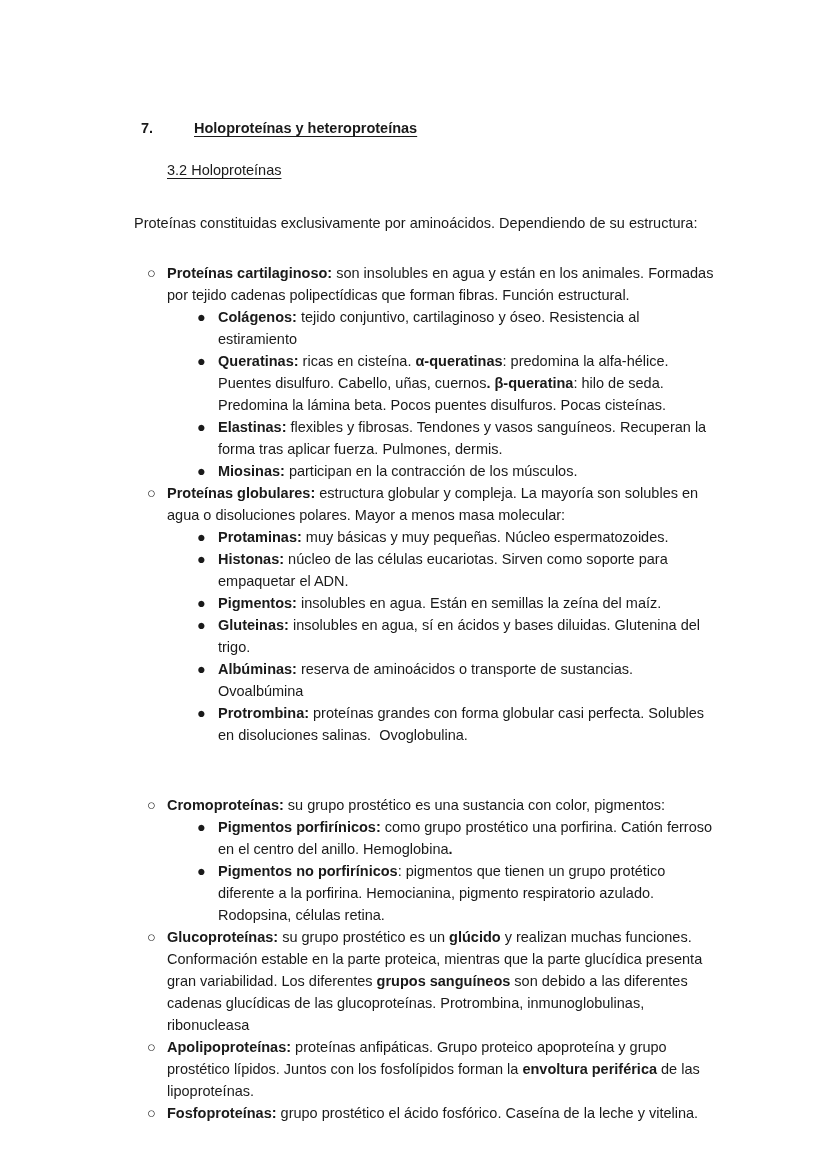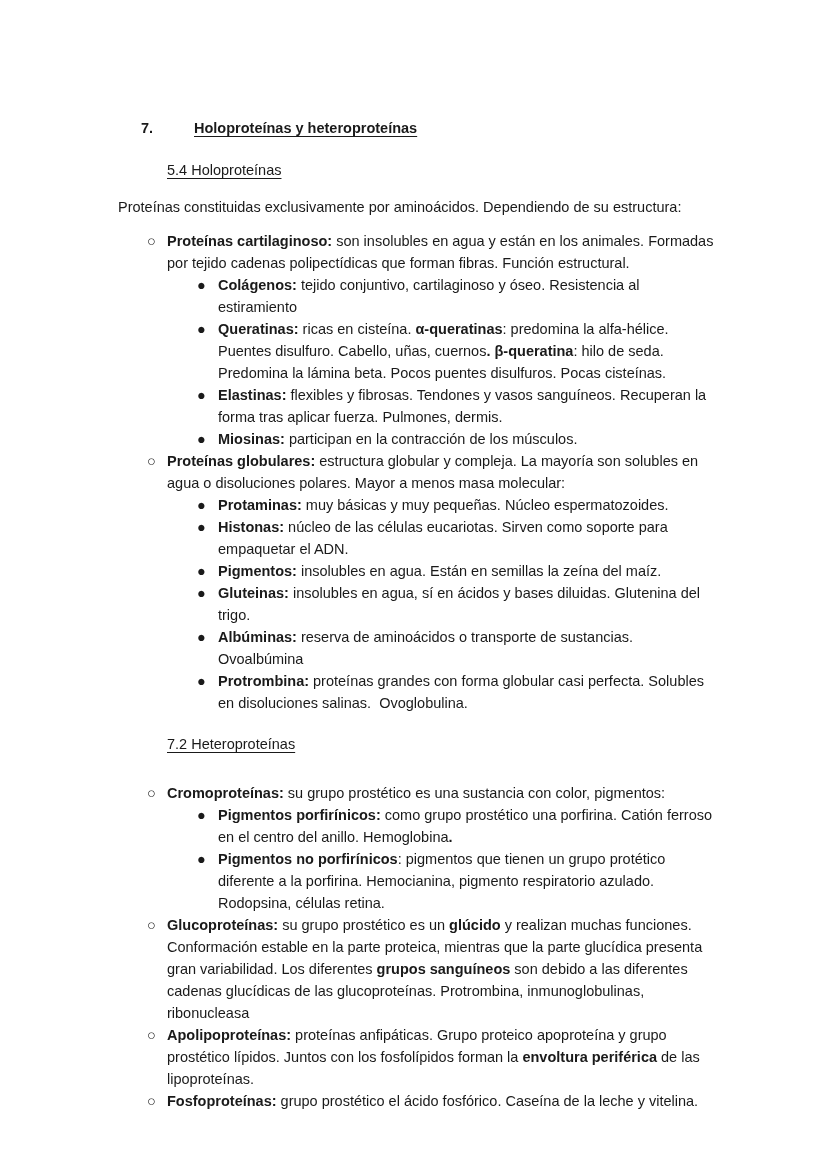--- a/index.html
+++ b/index.html
@@ -61,21 +61,21 @@
     line-height: 20px;
     font-weight: normal;
   }
   .subheading span {
     text-decoration: underline;
     text-underline-offset: 3px;
   }
 
   
   .para {
-    margin: 0;
+    margin: 16px;
     padding-left: 118px;
     padding-right: 110px;
     font-size: 14.5px;
     line-height: 22px;
   }
 
   
   ul.lvl1, ul.lvl2 {
     list-style: none;
     margin: 0;
@@ -133,21 +133,21 @@
 <div class="page">
   <div class="content">
 
     <div class="h-num-row">
       <span class="h-num">7.</span>
       <span class="h-title">Holoproteínas y heteroproteínas</span>
     </div>
 
     <div class="sp-22"></div>
 
-    <p class="subheading"><span>5.4 Holoproteínas</span></p>
+    <p class="subheading"><span>3.2 Holoproteínas</span></p>
 
     <div class="sp-16"></div>
 
     <p class="para">Proteínas constituidas exclusivamente por aminoácidos. Dependiendo de su estructura:</p>
 
     <div class="sp-12"></div>
 
     <ul class="lvl1">
 
       <li>
@@ -202,21 +202,20 @@
           <li>
             <span class="marker-d">●</span>
             <b>Protrombina:</b><span style="white-space: pre-wrap;"> proteínas grandes con forma globular casi perfecta. Solubles en disoluciones salinas.  Ovoglobulina.</span>
           </li>
         </ul>
       </li>
     </ul>
 
     <div class="sp-20"></div>
 
-    <p class="subheading"><span>7.2 Heteroproteínas</span></p>
 
     <div class="sp-16"></div>
 
 
     <div class="sp-12"></div>
 
     <ul class="lvl1">
 
       <li>
         <span class="marker-o">○</span>

